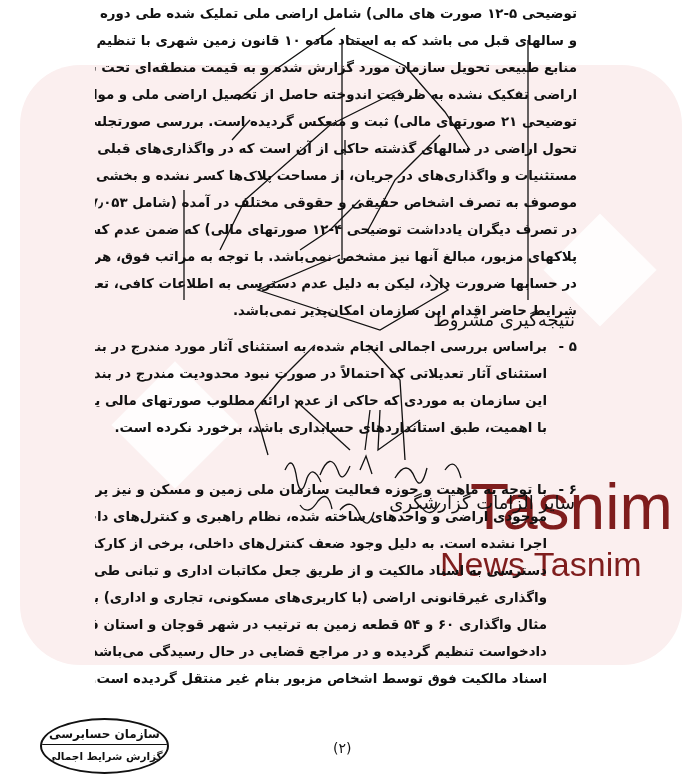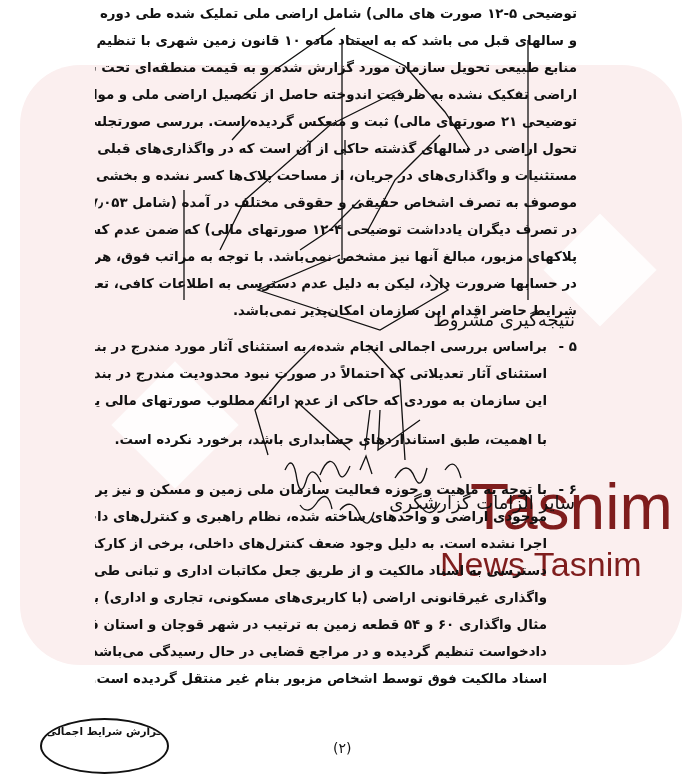--- a/index.html
+++ b/index.html
@@ -73,21 +73,21 @@
   <div class="line" style="top:216px;">در تصرف دیگران یادداشت توضیحی ۴-۱۲ صورتهای مالی) که ضمن عدم کسر از مساحت</div>
   <div class="line" style="top:243px;">پلاکهای مزبور، مبالغ آنها نیز مشخص نمی‌باشد. با توجه به مراتب فوق، هرچند اعمال تعدیلات</div>
   <div class="line" style="top:270px;">در حسابها ضرورت دارد، لیکن به دلیل عدم دسترسی به اطلاعات کافی، تعیین آثار مالی آن در</div>
   <div class="line last" style="top:297px;width:360px;padding-right:0;">شرایط حاضر اقدام این سازمان امکان‌پذیر نمی‌باشد.</div>
 
   <div class="heading" style="top:308px;">نتیجه‌گیری مشروط</div>
   <div class="line" style="top:333px;width:30px;text-align-last:right;">۵ -</div>
   <div class="line" style="top:333px;width:452px;right:30px;">براساس بررسی اجمالی انجام شده، به استثنای آثار مورد مندرج در بند ۴ و همچنین به</div>
   <div class="line" style="top:360px;width:452px;right:30px;">استثنای آثار تعدیلاتی که احتمالاً در صورت نبود محدودیت مندرج در بند ۳ ضرورت می‌یافت،</div>
   <div class="line" style="top:387px;width:452px;right:30px;">این سازمان به موردی که حاکی از عدم ارائه مطلوب صورتهای مالی یادشده، از تمام جنبه‌های</div>
-  <div class="line last" style="top:426px;width:452px;right:30px;">با اهمیت، طبق استانداردهای حسابداری باشد، برخورد نکرده است.</div>
+  <div class="line last" style="top:414px;width:452px;right:30px;">با اهمیت، طبق استانداردهای حسابداری باشد، برخورد نکرده است.</div>
 
   <div class="heading" style="top:451px;margin-top:40px;">سایر الزامات گزارشگری</div>
   <div class="line" style="top:476px;width:30px;text-align-last:right;">۶ -</div>
   <div class="line" style="top:476px;width:452px;right:30px;">با توجه به ماهیت و حوزه فعالیت سازمان ملی زمین و مسکن و نیز پراکندگی جغرافیایی</div>
   <div class="line" style="top:503px;width:452px;right:30px;">موجودی اراضی و واحدهای ساخته شده، نظام راهبری و کنترل‌های داخلی مناسبی طراحی و</div>
   <div class="line" style="top:530px;width:452px;right:30px;">اجرا نشده است. به دلیل وجود ضعف کنترل‌های داخلی، برخی از کارکنان در سالهای قبل با</div>
   <div class="line" style="top:557px;width:452px;right:30px;">دسترسی به اسناد مالکیت و از طریق جعل مکاتبات اداری و تبانی طی چند مرحله اقدام به</div>
   <div class="line" style="top:584px;width:452px;right:30px;">واگذاری غیرقانونی اراضی (با کاربری‌های مسکونی، تجاری و اداری) به غیر نموده‌اند (به طور</div>
   <div class="line" style="top:611px;width:452px;right:30px;">مثال واگذاری ۶۰ و ۵۴ قطعه زمین به ترتیب در شهر قوچان و استان قزوین) در این خصوص</div>
   <div class="line" style="top:638px;width:452px;right:30px;">دادخواست تنظیم گردیده و در مراجع قضایی در حال رسیدگی می‌باشد. شایان ذکر است،</div>
@@ -115,16 +115,17 @@
     <polyline points="368,345 400,380 405,460"></polyline>
     <polyline points="295,400 350,450"></polyline>
     <polyline points="370,410 365,450"></polyline>
     <polyline points="380,410 378,450 420,420"></polyline>
 
     <path d="M285,470 q8,-18 12,10 q4,20 10,-2 q6,-14 14,4 M320,475 q10,-25 18,-4 q4,14 12,-5 M360,470 l6,-14 l6,18 M395,478 q12,-20 20,0 q6,14 12,-10 M445,470 q10,-15 16,8 M300,505 q8,12 18,-4 q10,-12 14,8 M340,510 q12,-14 20,6 q8,16 14,-4 M420,505 q10,16 20,-2"></path>
   </g>
 </svg>
 
 <div class="stamp">
+  <div class="stamp-top">سازمان حسابرسی</div>
   <div class="stamp-bottom">گزارش شرایط اجمالی</div>
 </div>
 
 <div class="page-number">(۲)</div>
 
 </body></html>

